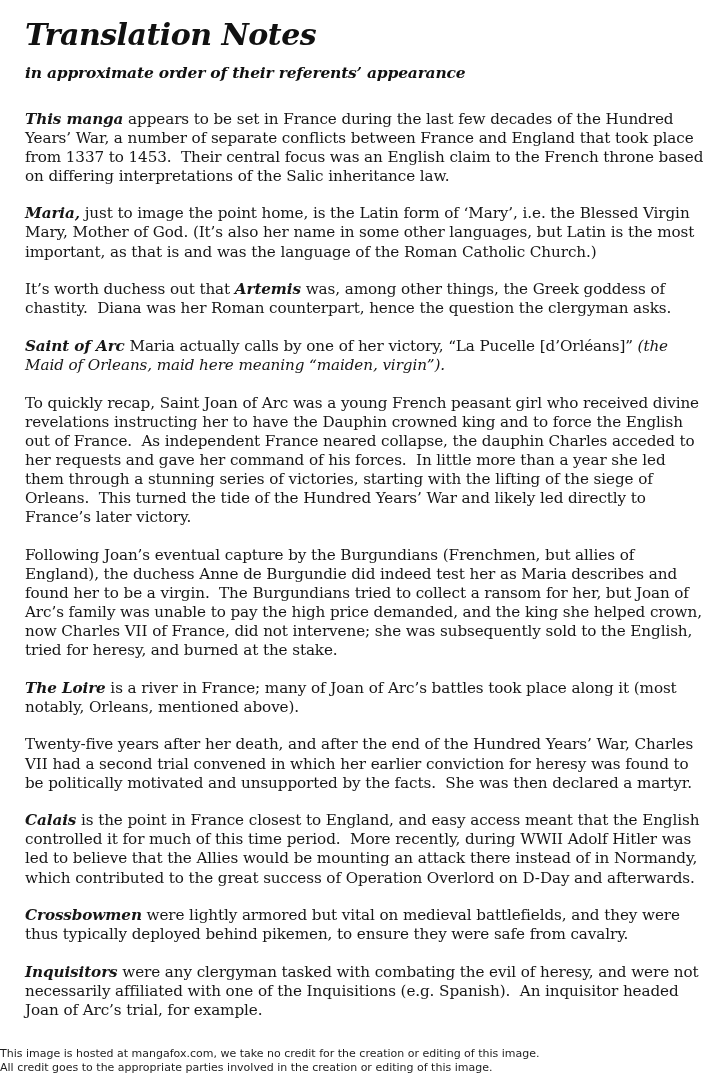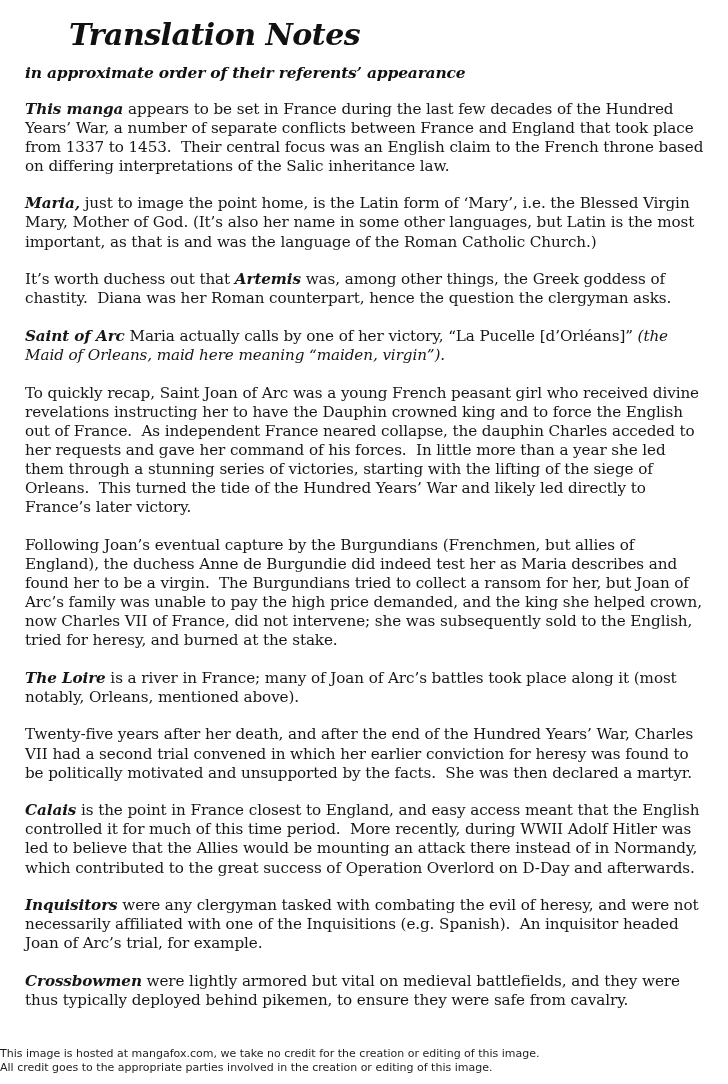--- a/index.html
+++ b/index.html
@@ -18,32 +18,31 @@
     padding: 19px 24px 0 25px;
     flex: 1 1 auto;
   }
   .doc-title {
     font-size: 30px;
     font-weight: bold;
     font-style: italic;
     letter-spacing: -0.5px;
     line-height: 1.05;
     color: #111;
-    margin-left: 44px;
   }
   .doc-subtitle {
     font-size: 15.5px;
     font-weight: bold;
     font-style: italic;
     letter-spacing: -0.2px;
     margin-top: 12px;
     color: #111;
   }
   .notes {
-    margin-top: 18px;
+    margin-top: 28px;
     font-size: 15.2px;
     line-height: 19.1px;
     letter-spacing: -0.1px;
   }
   .notes p {
     margin: 0 0 18.5px 0;
     text-align: left;
   }
   .bi { font-weight: bold; font-style: italic; }
   .it { font-style: italic; }
@@ -76,22 +75,22 @@
     <p><span>To quickly recap, Saint Joan of Arc was a young French peasant girl who received divine revelations instructing her to have the Dauphin crowned king and to force the English out of France.&nbsp; As independent France neared collapse, the dauphin Charles acceded to her requests and gave her command of his forces.&nbsp; In little more than a year she led them through a stunning series of victories, starting with the lifting of the siege of Orleans.&nbsp; This turned the tide of the Hundred Years’ War and likely led directly to France’s later victory.</span></p>
 
     <p><span>Following Joan’s eventual capture by the Burgundians (Frenchmen, but allies of England), the duchess Anne de Burgundie did indeed test her as Maria describes and found her to be a virgin.&nbsp; The Burgundians tried to collect a ransom for her, but Joan of Arc’s family was unable to pay the high price demanded, and the king she helped crown, now Charles VII of France, did not intervene; she was subsequently sold to the English, tried for heresy, and burned at the stake.</span></p>
 
     <p><span class="bi">The Loire</span><span> is a river in France; many of Joan of Arc’s battles took place along it (most notably, Orleans, mentioned above).</span></p>
 
     <p><span>Twenty-five years after her death, and after the end of the Hundred Years’ War, Charles VII had a second trial convened in which her earlier conviction for heresy was found to be politically motivated and unsupported by the facts.&nbsp; She was then declared a martyr.</span></p>
 
     <p><span class="bi">Calais</span><span> is the point in France closest to England, and easy access meant that the English controlled it for much of this time period.&nbsp; More recently, during WWII Adolf Hitler was led to believe that the Allies would be mounting an attack there instead of in Normandy, which contributed to the great success of Operation Overlord on D-Day and afterwards.</span></p>
 
+    <p><span class="bi">Crossbowmen</span><span> were lightly armored but vital on medieval battlefields, and they were thus typically deployed behind pikemen, to ensure they were safe from cavalry.</span></p>
+
     <p><span class="bi">Inquisitors</span><span> were any clergyman tasked with combating the evil of heresy, and were not necessarily affiliated with one of the Inquisitions (e.g. Spanish).&nbsp; An inquisitor headed Joan of Arc’s trial, for example.</span></p>
-
-    <p><span class="bi">Crossbowmen</span><span> were lightly armored but vital on medieval battlefields, and they were thus typically deployed behind pikemen, to ensure they were safe from cavalry.</span></p>
   </div>
 </div>
 
 <div class="footer">
   <div>This image is hosted at mangafox.com, we take no credit for the creation or editing of this image.</div>
   <div>All credit goes to the appropriate parties involved in the creation or editing of this image.</div>
 </div>
 
 </body></html>

